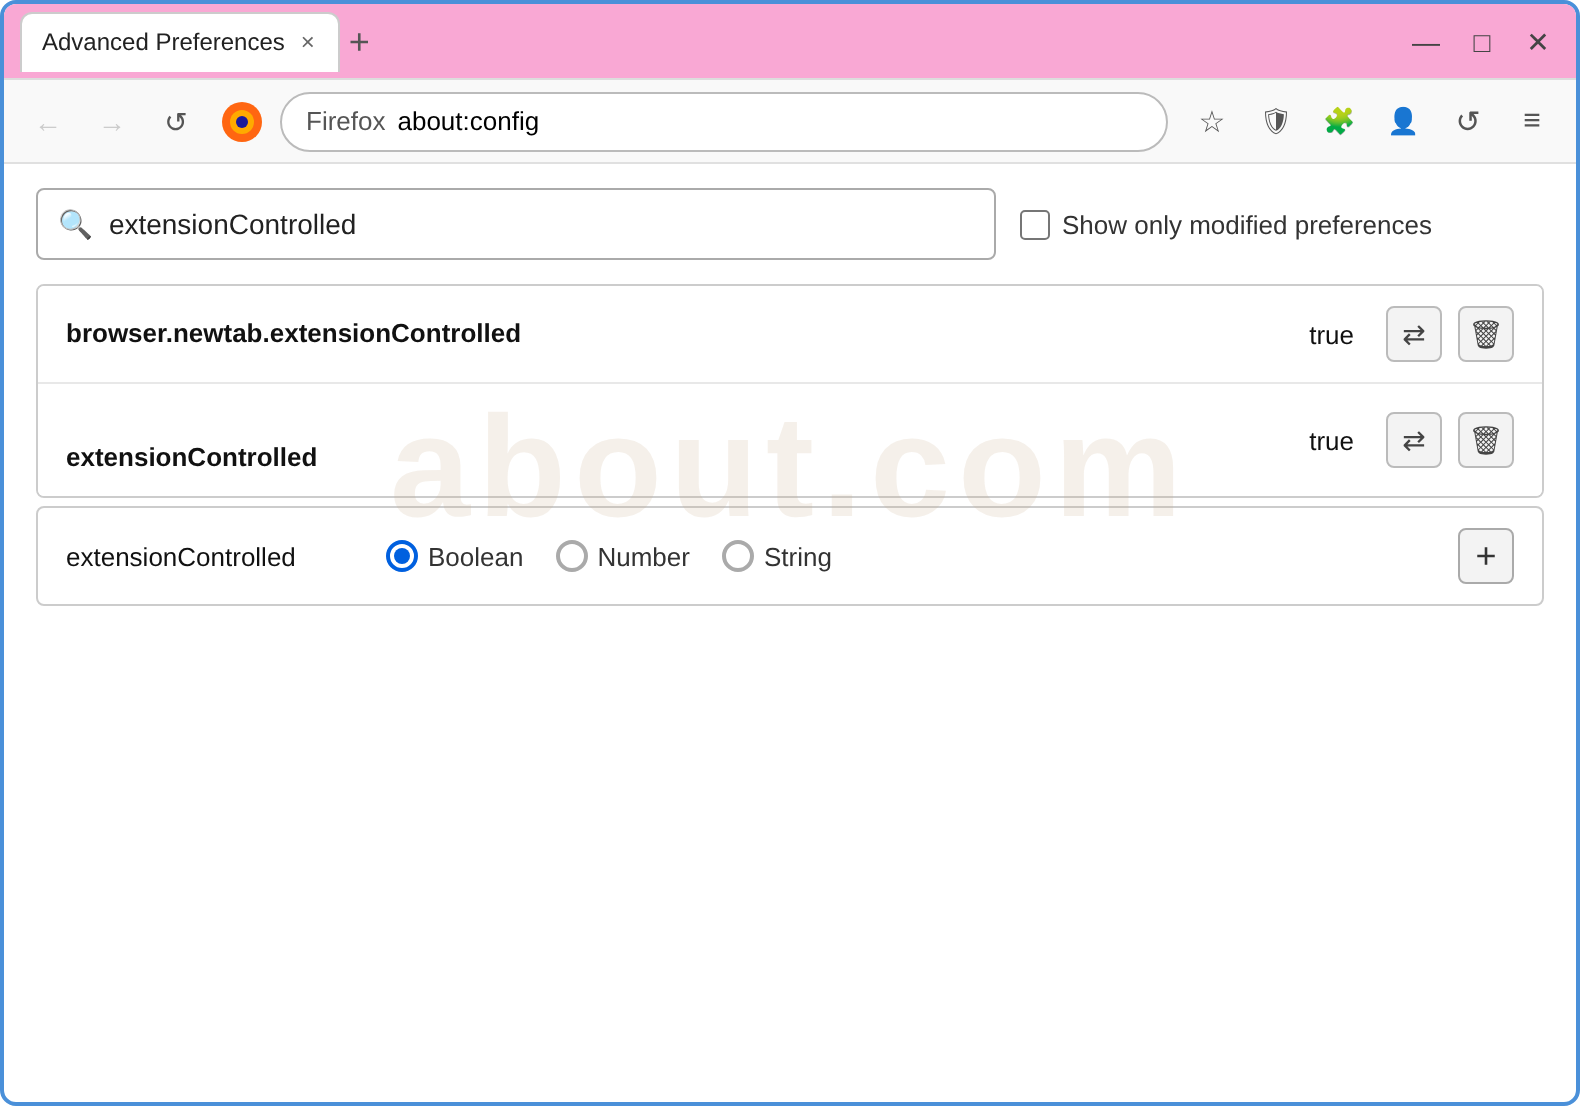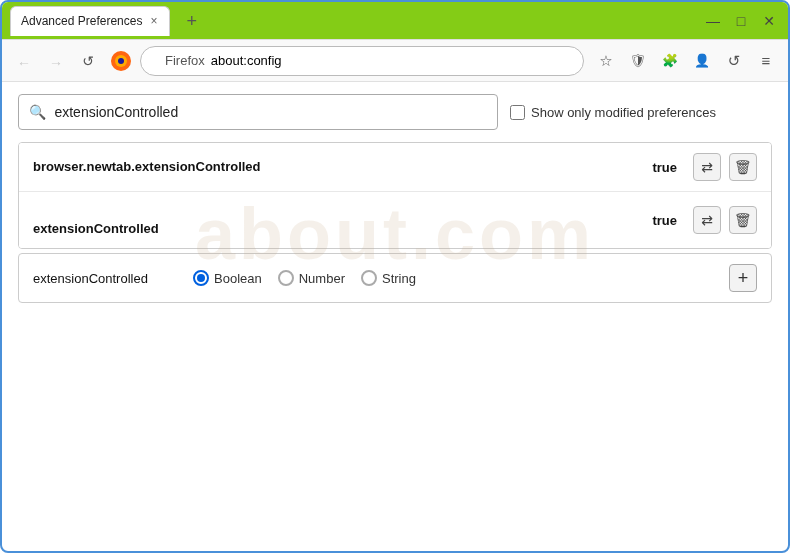--- a/index.html
+++ b/index.html
@@ -10,25 +10,25 @@
       height: 553px;
       overflow: hidden;
       border: 2px solid #4a90d9;
       border-radius: 8px;
     }
 
     
     .title-bar {
       display: flex;
       align-items: center;
-      background: #84cc16;
+      background: #f9a8d4;
       height: 38px;
       padding: 16px 8px;
       border-bottom: 1px solid #ddd;
-      gap: 12px;
+      gap: 0;
     }
     .tab {
       display: flex;
       align-items: center;
       background: #fff;
       border: 1px solid #ccc;
       border-bottom: none;
       border-radius: 6px 6px 0 0;
       padding: 4px 10px;
       height: 30px;
@@ -189,21 +189,21 @@
     }
     .pref-row:last-child { border-bottom: none; }
     .pref-name {
       font-weight: 700;
       font-size: 13px;
       color: #111;
       flex: 1;
       line-height: 1.4;
     }
     .pref-value {
-      font-weight: 700;
+      font-weight: 400;
       font-size: 13px;
       color: #111;
       margin-right: 16px;
     }
     .pref-actions {
       display: flex;
       align-items: center;
       gap: 8px;
     }
     .action-btn {
@@ -330,21 +330,21 @@
     <span>↺</span>
   </div>
 
   <svg class="firefox-logo" viewBox="0 0 22 22" fill="none" xmlns="http://www.w3.org/2000/svg">
     <circle cx="11" cy="11" r="10" fill="#FF6611"></circle>
     <circle cx="11" cy="11" r="6" fill="#FFAA00"></circle>
     <circle cx="11" cy="11" r="3" fill="#1A1A9C"></circle>
   </svg>
 
   <div class="address-bar">
-    <span style="color:#555;font-size:13px;margin-left:12px;">Firefox</span>
+    <span style="color:#555;font-size:13px;">Firefox</span>
     <span>about:config</span>
   </div>
 
   <div class="nav-icons">
     <div class="nav-icon">
       <span>☆</span>
     </div>
     <div class="nav-icon">
       <span style="font-size:13px;">🛡</span>
     </div>

